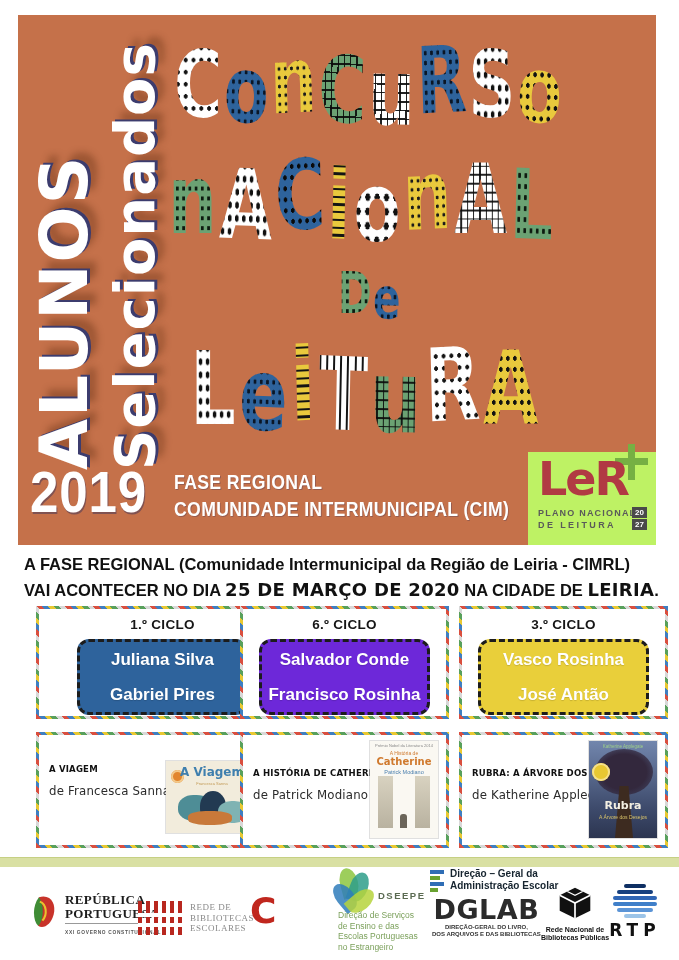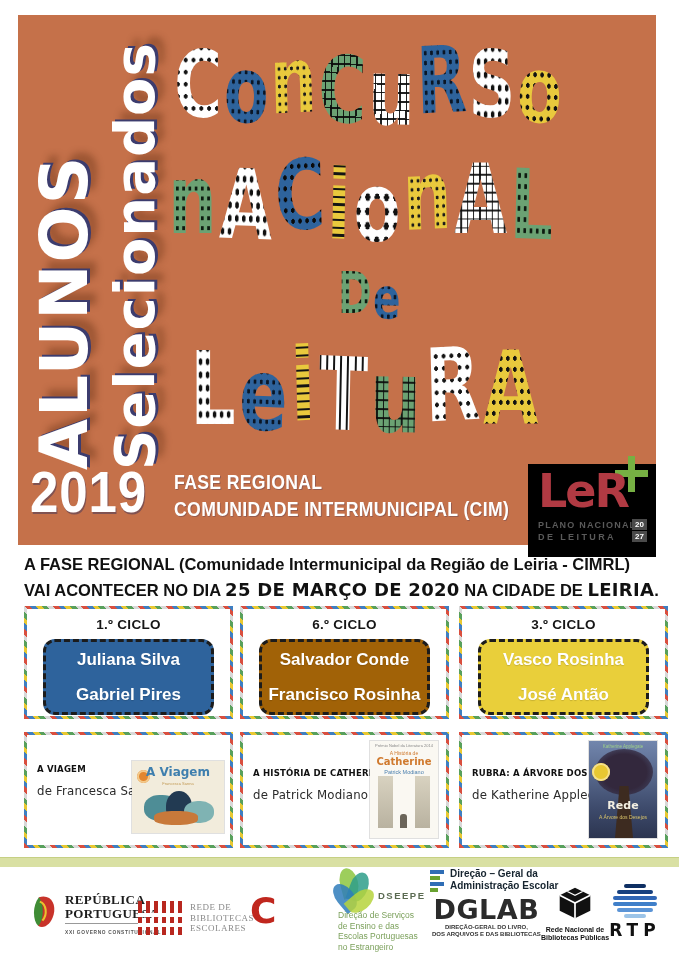--- a/index.html
+++ b/index.html
@@ -51,48 +51,48 @@
 
   
   .year{position:absolute;left:30px;top:458px;font-size:58px;font-weight:bold;color:#fff;
         transform:scaleX(.88);transform-origin:0 0;letter-spacing:1px;
         font-family:"Liberation Sans",sans-serif;text-shadow:1px 2px 0 rgba(45,45,90,.45);}
   .phase{position:absolute;left:174px;top:468px;color:#fff;font-weight:bold;font-size:20.5px;
          line-height:27px;transform:scaleX(.86);transform-origin:0 0;letter-spacing:.4px;
          text-shadow:1px 1px 0 rgba(45,45,90,.3);white-space:nowrap;}
 
   
-  .lerbox{position:absolute;left:528px;top:464px;width:128px;height:93px;background:#000000;}
+  .lerbox{position:absolute;left:528px;top:452px;width:128px;height:93px;background:#bef264;}
   .lerword{position:absolute;left:10px;top:0px;font-family:"DejaVu Sans",sans-serif;
            font-weight:bold;font-size:46px;color:#b13a43;letter-spacing:-2px;}
   .lerplusV{position:absolute;left:100px;top:-8px;width:7px;height:36px;background:#76b043;}
   .lerplusH{position:absolute;left:87px;top:6px;width:33px;height:7px;background:#76b043;}
   .lerl1{position:absolute;left:10px;top:56px;font-size:9px;color:#5a5a5a;letter-spacing:1.2px;font-weight:bold;}
   .lerl2{position:absolute;left:10px;top:68px;font-size:9px;color:#5a5a5a;letter-spacing:2.4px;font-weight:bold;}
   .leryr{position:absolute;width:15px;height:11px;background:#4a4a4a;color:#fff;font-size:8px;
          font-weight:bold;text-align:center;line-height:11px;}
   .yrA{left:104px;top:55px;} .yrB{left:104px;top:67px;}
 
   
   .announce{position:absolute;left:24px;top:551px;width:640px;color:#111;
             font-size:16.5px;line-height:26px;font-weight:bold;}
   .mk{font-family:"DejaVu Sans",sans-serif;font-weight:900;font-size:18px;letter-spacing:.3px;}
 
   
   .card{position:absolute;width:203px;background:#fff;border:3px solid transparent;
         border-image:repeating-linear-gradient(45deg,#d94f3f 0 4px,#3f7fc1 4px 8px,#e8c832 8px 12px,#58a05c 12px 16px,#d8d8d8 16px 20px) 3;}
   .cy{top:606px;height:107px;}
   .bk{top:732px;height:110px;}
-  .c1{left:24px;} .c2{left:240px;} .c3{left:459px;border-radius:19px;}
+  .c1{left:36px;padding-left:22px;} .c2{left:240px;} .c3{left:459px;border-radius:19px;}
   .cyt{margin-top:8px;text-align:center;font-size:13.5px;font-weight:bold;color:#161616;letter-spacing:.3px;}
   .nbox{margin:7px 16px 0;height:70px;border-radius:12px;border:3px dashed #1c1c1c;
         display:flex;flex-direction:column;justify-content:space-around;align-items:center;
         color:#fff;font-weight:bold;font-size:17px;font-family:"Liberation Sans",sans-serif;
         text-shadow:0 1px 1px rgba(0,0,0,.15);}
-  .nb-blue{background:#2e639c;} .nb-green{background:#a16207;} .nb-yellow{background:#e9cf3a;}
+  .nb-blue{background:#2e639c;} .nb-green{background:#6d28d9;} .nb-yellow{background:#e9cf3a;}
 
   
   .bkt{position:absolute;left:10px;top:32px;font-family:"DejaVu Sans",sans-serif;font-weight:900;
        font-size:9.5px;color:#111;transform:scaleX(.9);transform-origin:0 0;white-space:nowrap;letter-spacing:.2px;}
   .bka{position:absolute;left:10px;top:52px;font-family:"DejaVu Sans",sans-serif;font-size:12.5px;
        color:#2b2b2b;transform:scaleX(.94);transform-origin:0 0;white-space:nowrap;letter-spacing:.2px;}
   .c1 .bkt{top:28px;} .c1 .bka{top:48px;}
   .cover{position:absolute;box-shadow:0 0 0 1px rgba(0,0,0,.12);}
   .cover1{right:6px;top:26px;width:92px;height:72px;background:#f2ecdc;}
   .cv1-title{position:absolute;left:0;right:0;top:4px;text-align:center;color:#3f7fae;
@@ -274,21 +274,21 @@
     </div>
   </div>
   <div class="card bk c3">
     <div class="bkt">RUBRA: A ÁRVORE DOS DESEJOS</div>
     <div class="bka">de Katherine Applegate</div>
     <div class="cover cover3">
       <div class="cv3-auth">Katherine Applegate</div>
       <div class="cv3-canopy"></div>
       <div class="cv3-trunk"></div>
       <div class="cv3-badge"></div>
-      <div class="cv3-title">Rede</div>
+      <div class="cv3-title">Rubra</div>
       <div class="cv3-sub">A Árvore dos Desejos</div>
     </div>
   </div>
 
   <div class="divider"></div>
 
   <div class="logo lg-rep">
     <svg width="26" height="38" viewBox="0 0 30 42">
       <path d="M8,4 C22,0 28,12 25,24 C22,36 13,41 7,37 Z" fill="#c8332a"></path>
       <path d="M8,4 C0,14 1,31 7,37 C13,32 15,13 8,4 Z" fill="#3f8c35"></path>

